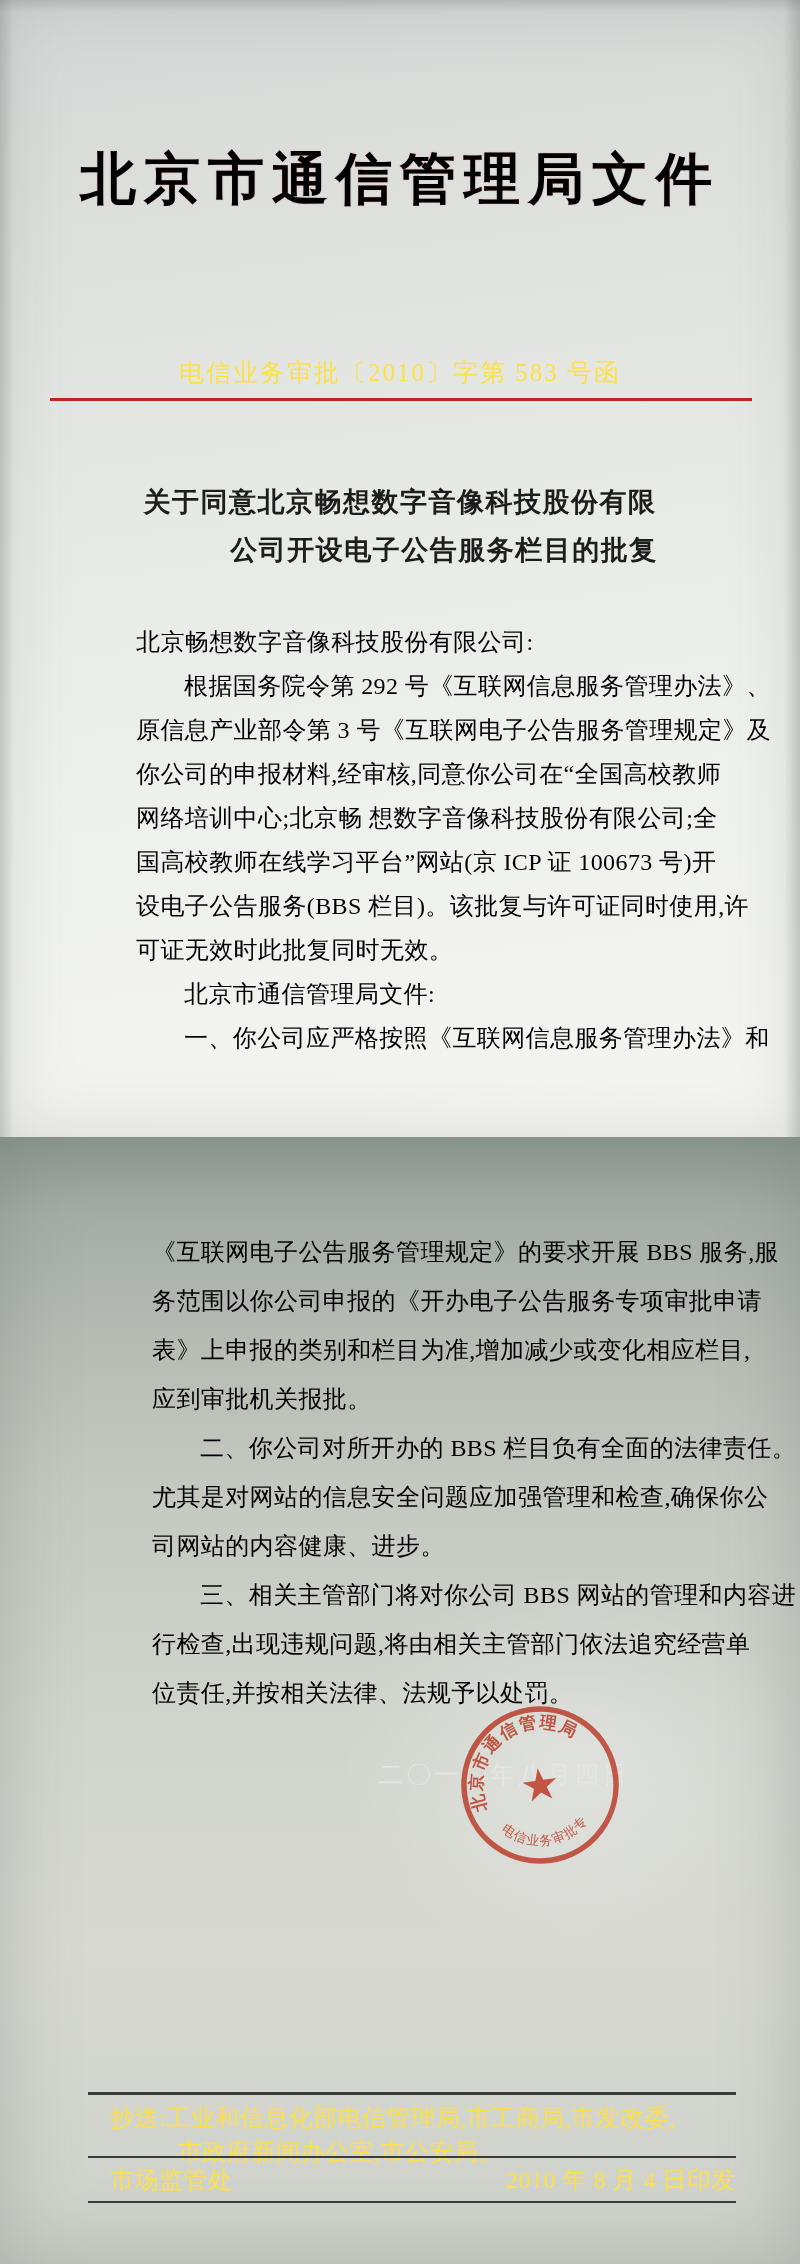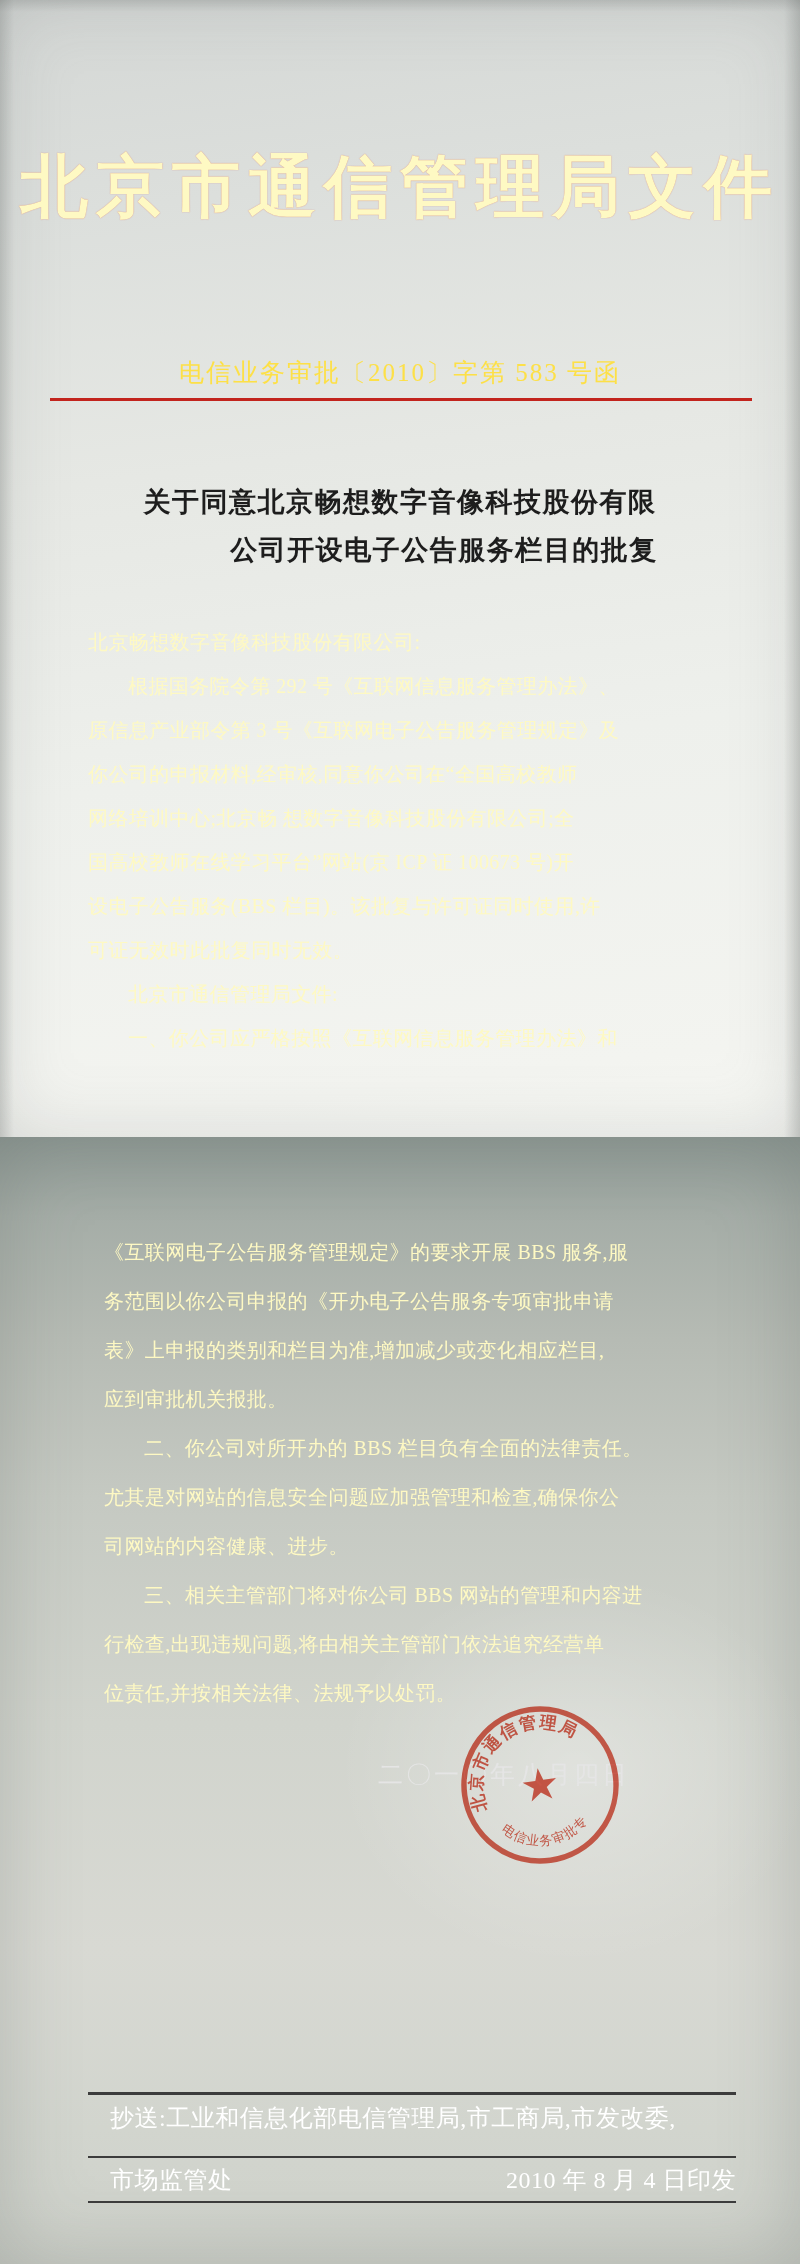--- a/index.html
+++ b/index.html
@@ -22,44 +22,44 @@
     top:1137px;height:1127px;
     background:
       radial-gradient(ellipse 340px 280px at 72% 56%, rgba(255,255,255,.30), rgba(255,255,255,0) 70%),
       linear-gradient(to bottom,#8f9a95 0%,#a5ada7 7%,#b6bbb4 18%,#c5c9c2 32%,#d1d4cd 52%,#d8d9d3 72%,#d2d5ce 88%,#ced1ca 100%);
     box-shadow:inset 0 0 80px rgba(90,98,94,.28);
   }
   
   .abs{position:absolute;}
   .ctr{left:0;width:800px;text-align:center;}
   #red-header{
-    top:142px;font-size:68px;font-weight:bold;color:#fef9c3;
+    top:142px;font-size:56px;font-weight:bold;color:#000000;
     letter-spacing:8px;text-shadow:0 0 1px rgba(208,40,28,.55);white-space:nowrap;
   }
   #doc-number{top:356px;font-size:25px;letter-spacing:2px;color:#fde047;}
   #red-rule{left:50px;top:398px;width:702px;height:3px;background:#c2241d;}
   .title-line{font-size:27px;font-weight:bold;color:#1d1d1d;letter-spacing:1.5px;}
   #title-1{top:484px;}
   #title-2{top:532px;margin-left:44px;}
-  .bodyblock{font-size:20px;color:#fef9c3;letter-spacing:.4px;white-space:nowrap;}
+  .bodyblock{font-size:24px;color:#000000;letter-spacing:.4px;white-space:nowrap;margin-left:48px;}
   #body1{left:88px;top:620px;width:640px;line-height:44px;}
   #body2{left:104px;top:1228px;width:640px;line-height:49px;}
   .ind{text-indent:2em;}
   #sign-date{left:378px;top:1758px;font-size:25px;letter-spacing:3px;color:#e5e5e5;white-space:nowrap;}
   
   #stamp{
     left:458px;top:1703px;width:164px;height:164px;
     transform:rotate(-8deg);mix-blend-mode:multiply;opacity:.92;
   }
   
   .frule{left:88px;width:648px;background:#3c3c3c;}
   #frule-1{top:2092px;height:3px;}
   #frule-2{top:2156px;height:2px;}
   #frule-3{top:2201px;height:2px;}
-  .ftext{font-size:24px;color:#ffffff;letter-spacing:.5px;white-space:nowrap;}
+  .ftext{font-size:24px;color:#fde047;letter-spacing:.5px;white-space:nowrap;}
   #cc-1{left:110px;top:2102px;}
   #cc-2{left:178px;top:2136px;}
   #issuer{left:110px;top:2164px;}
   #print-date{left:400px;top:2164px;width:336px;text-align:right;}
 </style>
 </head>
 <body>
 
 <div id="doc">
 
@@ -115,18 +115,19 @@
       </text>
       <text font-size="13" fill="#d9442f" opacity="0.9" letter-spacing="1">
         <textPath href="#seal-bottom-arc" startOffset="2">电信业务审批专用章</textPath>
       </text>
       <text x="82" y="97" font-size="44" fill="#d9442f" opacity="0.92" text-anchor="middle">★</text>
     </svg>
   </div>
 
   <div id="frule-1" class="abs frule"></div>
   <div id="cc-1" class="abs ftext">抄送:工业和信息化部电信管理局,市工商局,市发改委,</div>
+  <div id="cc-2" class="abs ftext">市政府新闻办公室,市公安局。</div>
   <div id="frule-2" class="abs frule"></div>
   <div id="issuer" class="abs ftext">市场监管处</div>
   <div id="print-date" class="abs ftext">2010 年 8 月 4 日印发</div>
   <div id="frule-3" class="abs frule"></div>
 
 </div>
 
 </body></html>

